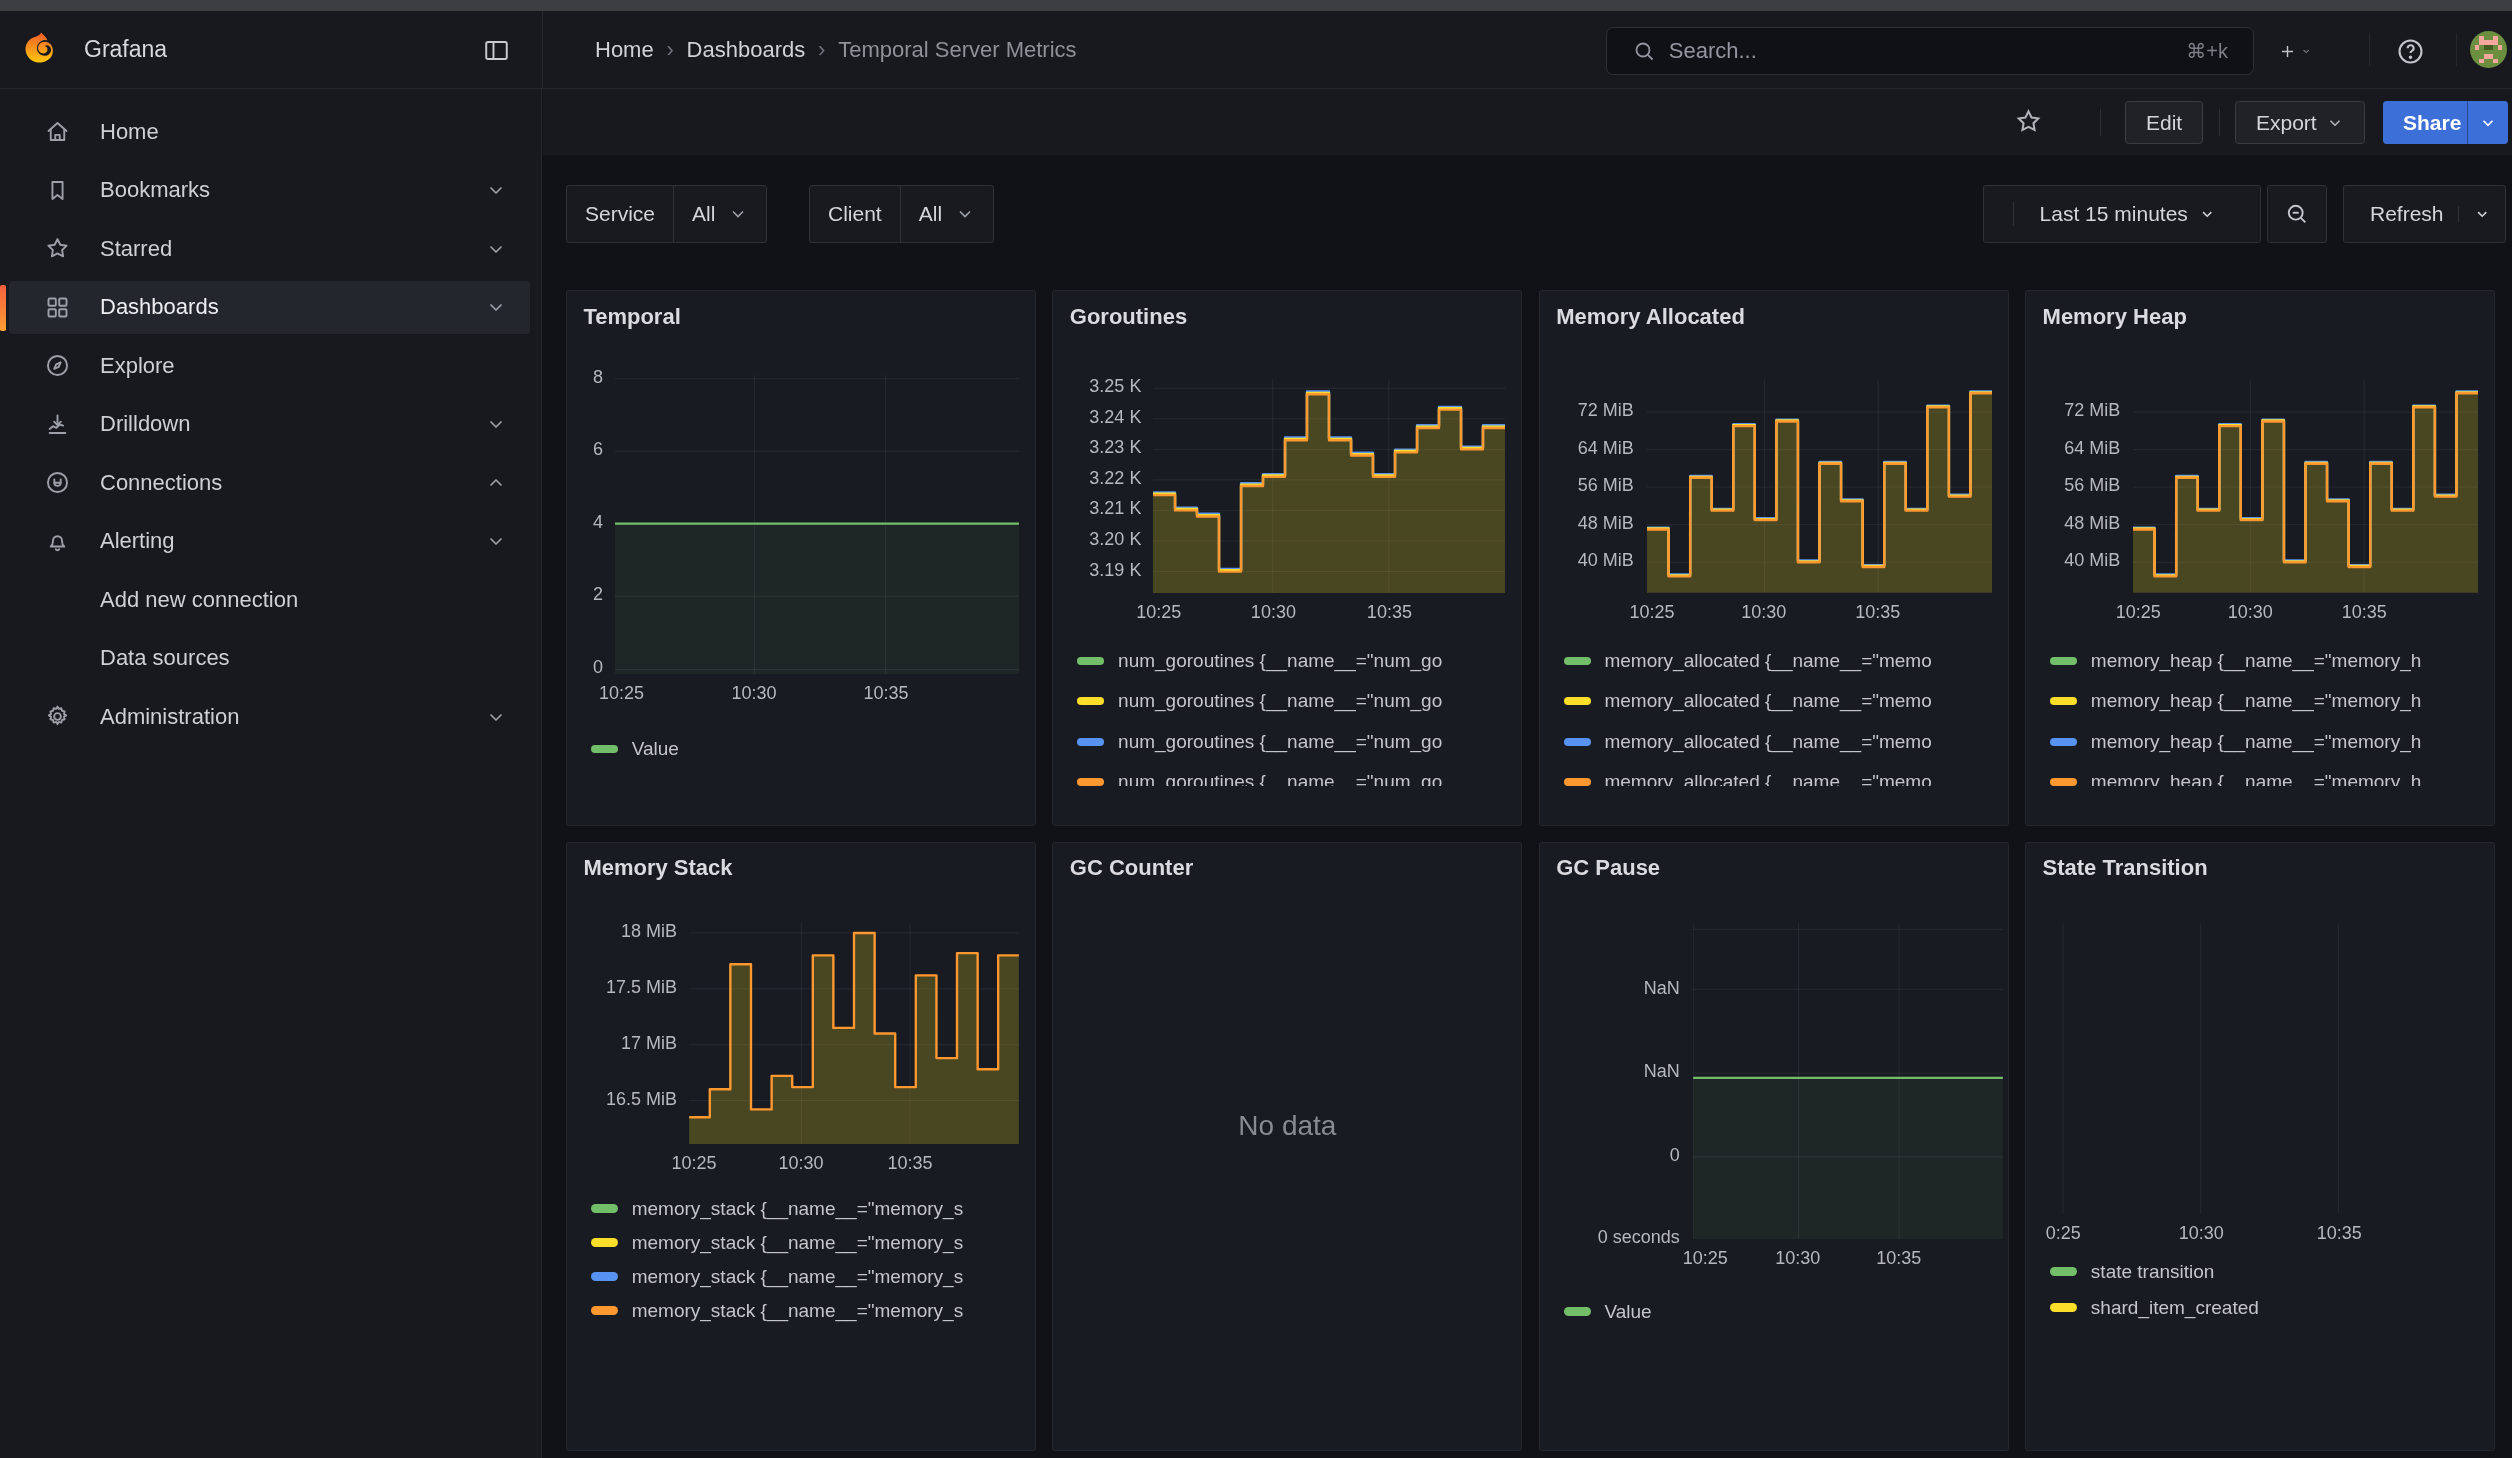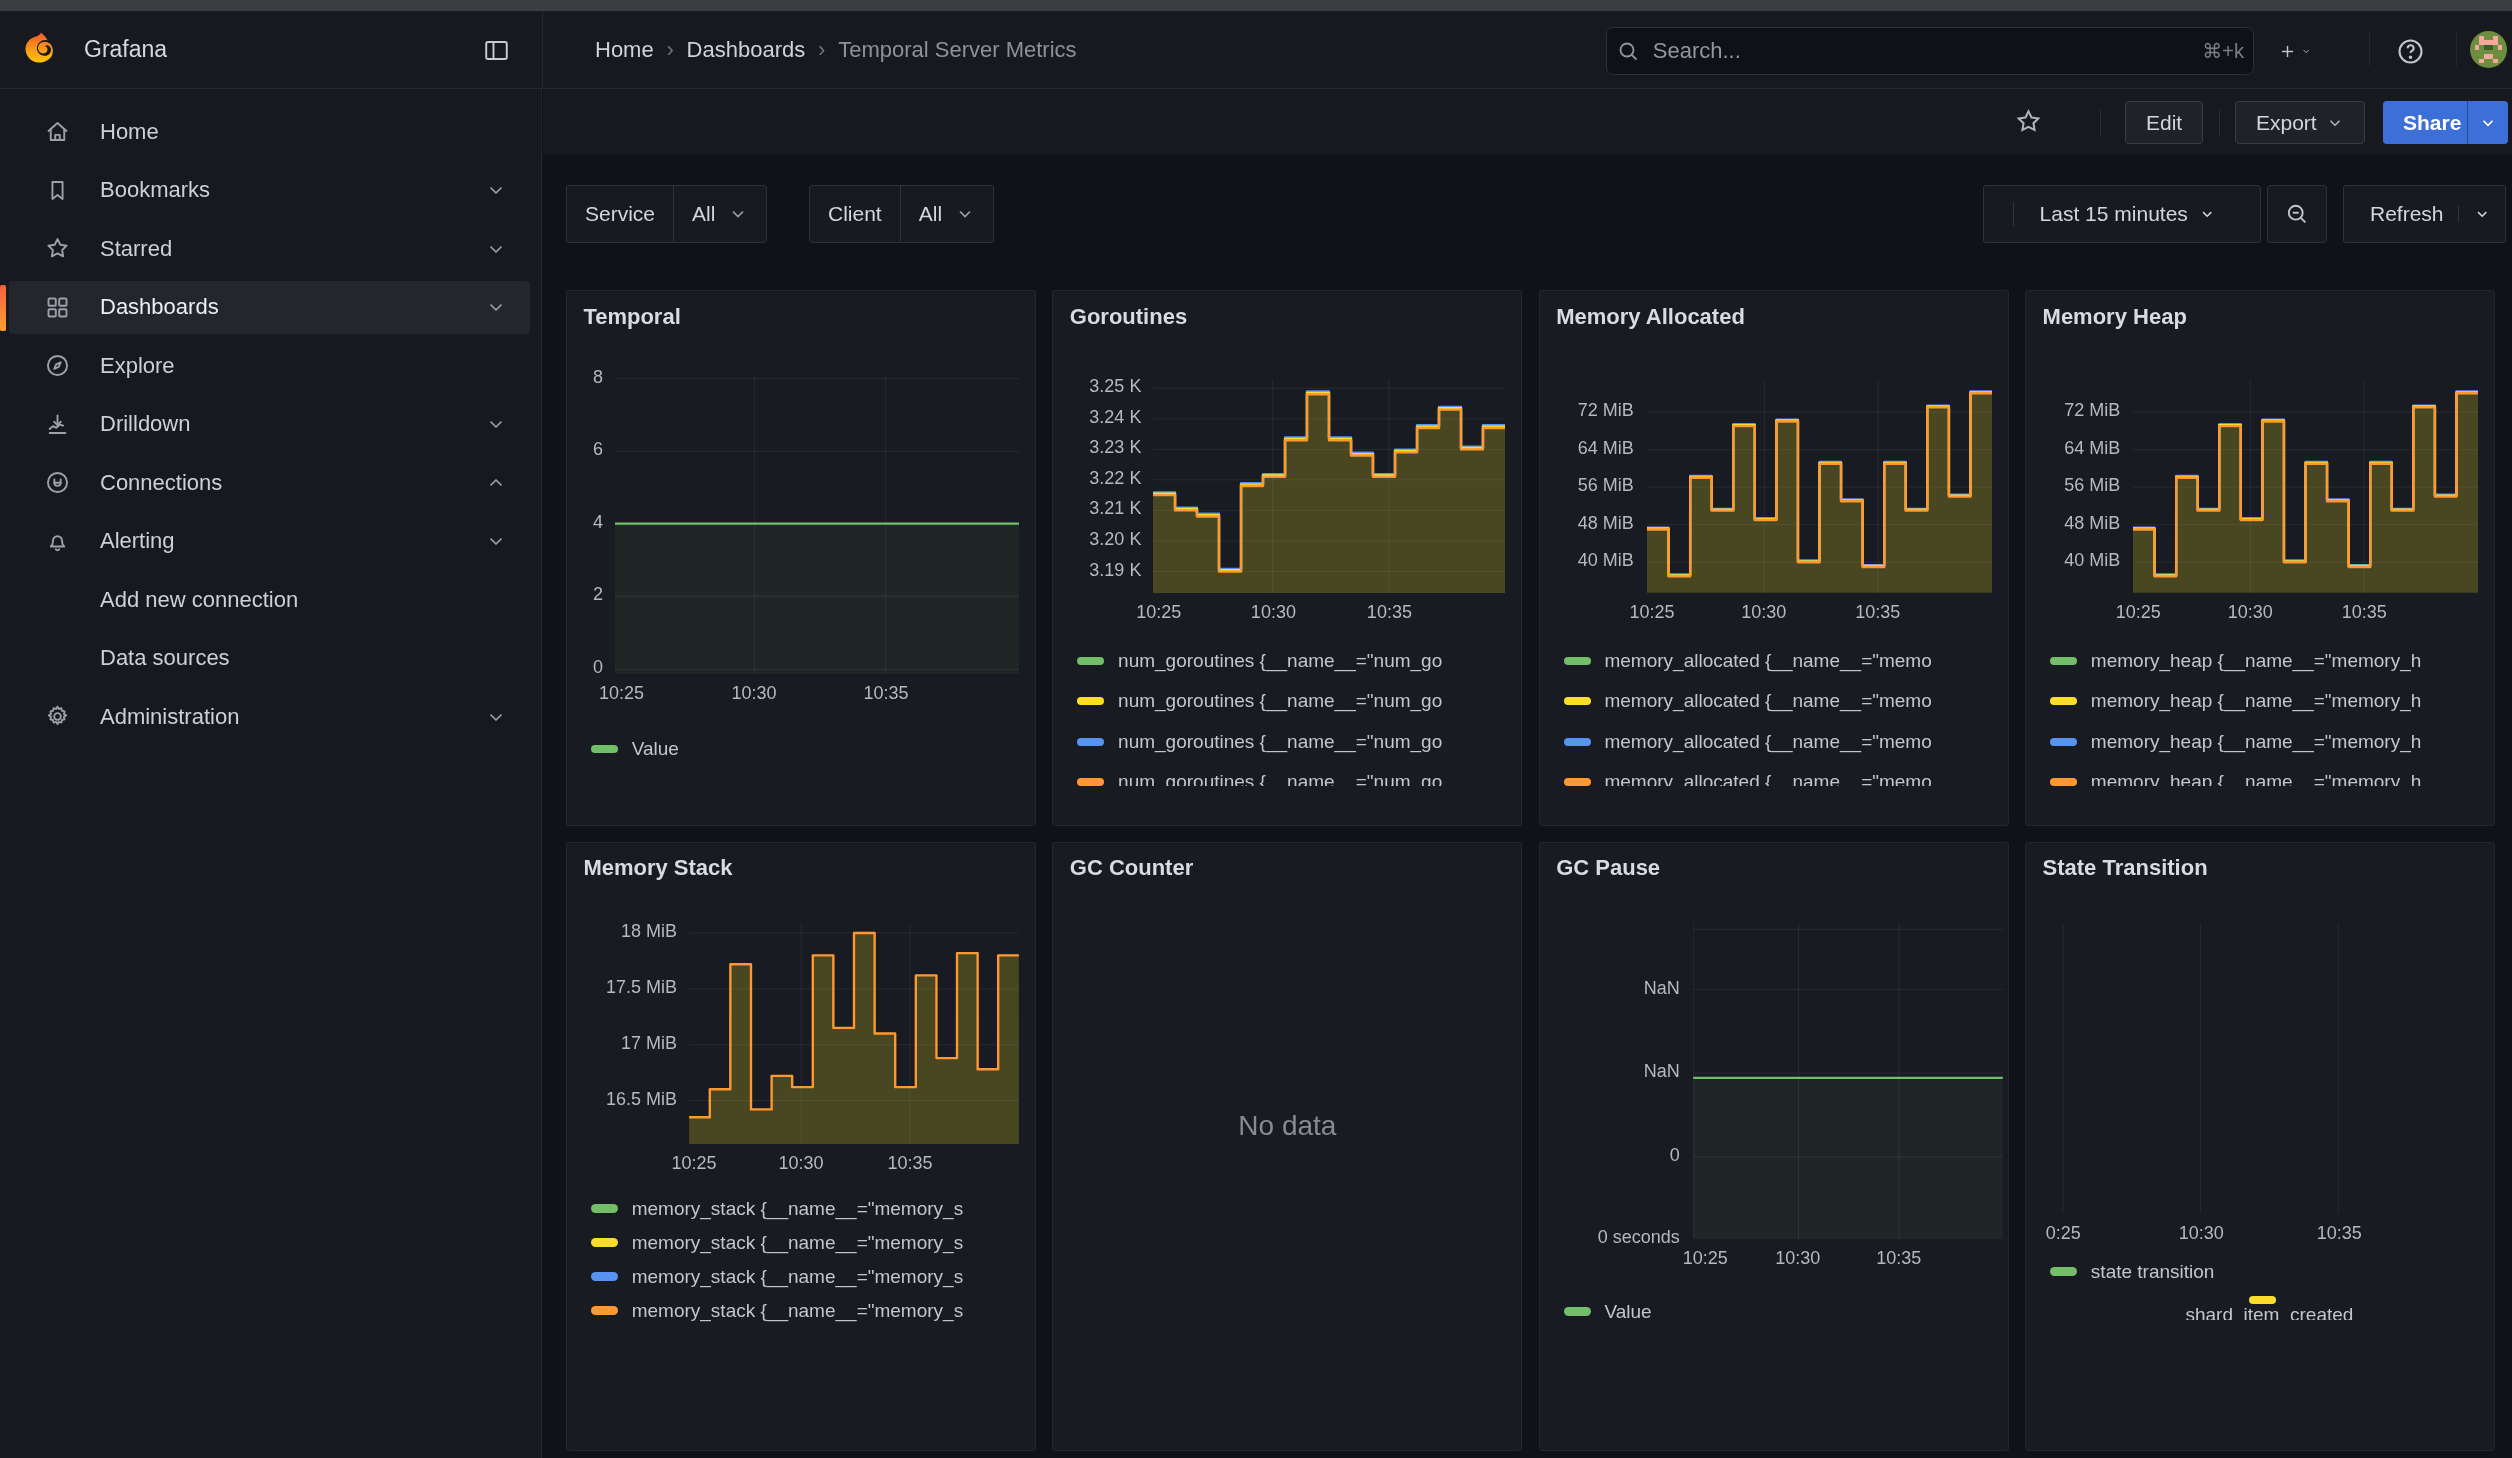--- a/index.html
+++ b/index.html
@@ -13,21 +13,21 @@
 #navbar{position:absolute;left:0;top:11px;width:2512px;height:78px;background:#17191f;border-bottom:0.9px solid #25272e}
 #brand-logo{position:absolute;left:22px;top:20px;width:38px;height:38px}
 #brand-name{position:absolute;left:84px;top:25px;font-size:23px;color:#d8d9de}
 #sidebar-toggle{position:absolute;left:482px;top:25px;width:29px;height:29px;color:#c9cbd1}
 #navbar .vdiv{position:absolute;top:0;height:100%;width:0.9px;background:#25272e}
 #breadcrumb{position:absolute;left:595px;top:25.6px;display:flex;gap:12.8px;font-size:22px;align-items:center}
 #breadcrumb .crumb{color:#d0d2d7}
 #breadcrumb .crumb.current{color:#8e9197}
 #breadcrumb .sep{color:#6f727a;font-size:22px}
 #search-box{position:absolute;left:1606px;top:15.5px;width:648px;height:48px;background:#101116;
-  border:0.9px solid #2e3036;border-radius:7.3px;display:flex;align-items:center;padding:0 9px;gap:12.8px}
+  border:0.9px solid #2e3036;border-radius:7.3px;display:flex;align-items:center;padding:0 25px;gap:12.8px}
 #search-box .ph{color:#9396a0;font-size:22px;flex:1}
 #search-box .kbd{color:#7b7e86;font-size:20px}
 .nav-ic{position:absolute;top:24px;width:33px;height:33px;color:#c3c5cc;display:flex;align-items:center;gap:3.7px}
 #avatar{position:absolute;left:2470px;top:20px;width:37px;height:37px;border-radius:50%;overflow:hidden}
 
 #sidebar{position:absolute;left:0;top:89px;width:542px;height:1369px;background:#17191f;border-right:0.9px solid #25272e;padding-top:16.4px}
 .si{position:relative;height:53px;margin:0 11px 5.5px 9px;display:flex;align-items:center;border-radius:3.7px}
 .si.active{background:#24262e}
 .si .accent{position:absolute;left:-9px;top:3.7px;width:6.4px;height:46px;border-radius:1.8px;
   background:linear-gradient(180deg,#f55f3e,#fc9f32)}
@@ -583,21 +583,21 @@
           <div class="plot" style="left: 35px; top: 80px; width: 417px; height: 291px;"><svg width="417" height="291" viewBox="0 0 457 318">
               <line x1="2.285" x2="2.285" y1="0" y2="318" stroke="rgba(204,204,220,0.10)" stroke-width="1"></line>
               <line x1="153.095" x2="153.095" y1="0" y2="318" stroke="rgba(204,204,220,0.10)" stroke-width="1"></line>
               <line x1="303.90500000000003" x2="303.90500000000003" y1="0" y2="318" stroke="rgba(204,204,220,0.10)" stroke-width="1"></line>
             </svg><div class="xt" style="left: 2.1px; top: 300px;">0:25</div><div class="xt" style="left: 140px; top: 300px;">10:30</div><div class="xt" style="left: 278px; top: 300px;">10:35</div></div>
           <div class="legend" style="top: 417px;">
             <div class="lrow" style="margin-bottom: 12px;">
               <span class="lswatch" style="background:#73bf69"></span>
               <span class="llabel">state transition</span>
             </div>
-            <div class="lrow" style="margin-bottom: 4px; flex-direction: column;">
+            <div class="lrow" style="margin-bottom: 4px;">
               <span class="lswatch" style="background:#fade2a"></span>
               <span class="llabel">shard_item_created</span>
             </div>
           </div>
         </section>
     </div>
   </main>
 </div>
 
 

